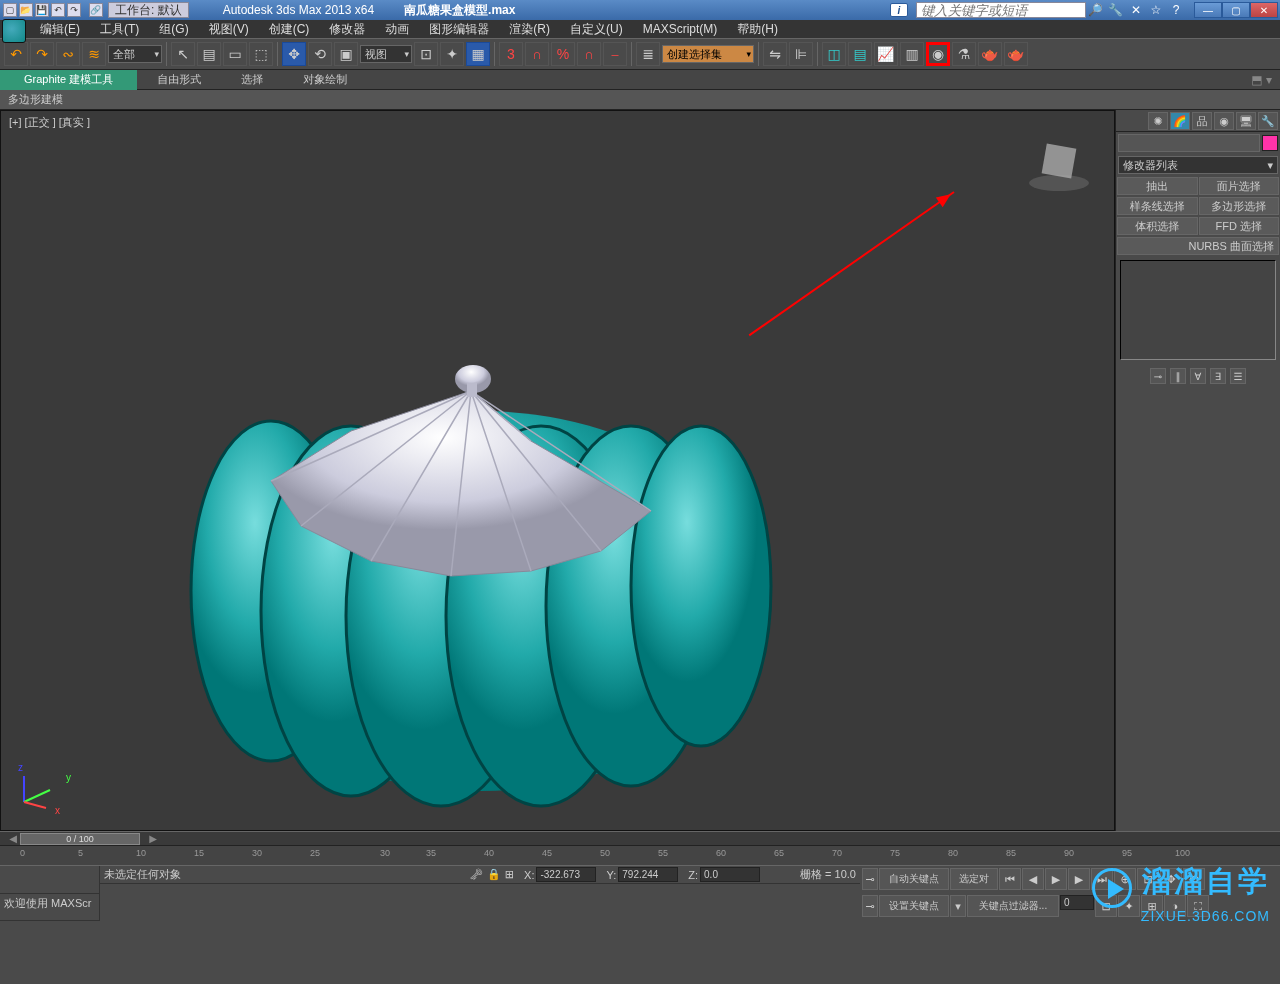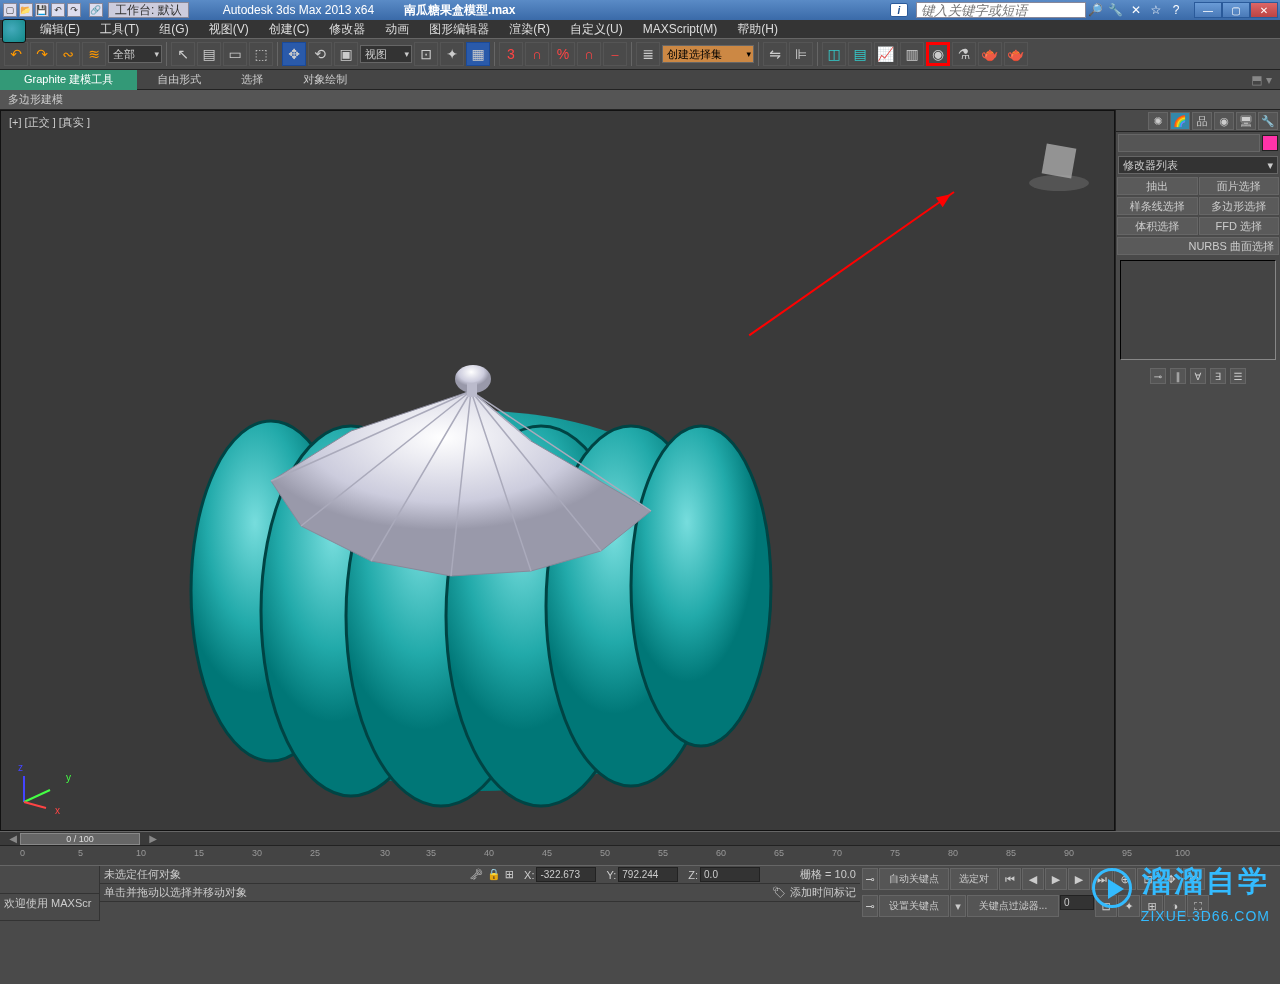--- a/index.html
+++ b/index.html
@@ -319,25 +319,20 @@
       <div class="sa-coord">
           <span>Y:</span>
           <input class="sa-input" value="792.244" style="">
         </div>
       <div class="sa-coord">
           <span>Z:</span>
           <input class="sa-input" value="0.0" style="">
         </div>
       <span style="margin-left:36px">栅格 = 10.0</span>
     </div>
-    <div class="sa-row">
-      <span>单击并拖动以选择并移动对象</span>
-      <span style="margin-left:auto">🏷</span>
-      <span>添加时间标记</span>
-    </div>
   </div>
   <div class="sa-right">
     <div class="sa-rbtn" style="width:16px">⊸</div>
     <div class="sa-rbtn" style="width:70px;font-size:10px">自动关键点</div>
     <div class="sa-rbtn" style="width:48px;font-size:10px">选定对</div>
     <div class="sa-rbtn">⏮</div>
     <div class="sa-rbtn">◀</div>
     <div class="sa-rbtn">▶</div>
     <div class="sa-rbtn">▶</div>
     <div class="sa-rbtn">⏭</div>

